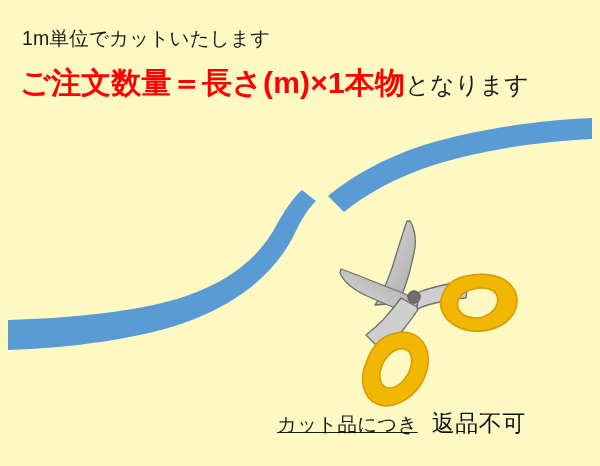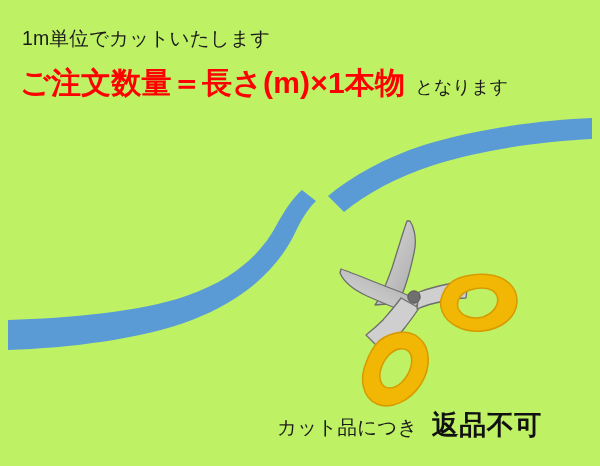--- a/index.html
+++ b/index.html
@@ -8,21 +8,21 @@
     padding: 0;
     background: #ffffff;
   }
   body {
     font-family: "Liberation Sans", "DejaVu Sans", sans-serif;
   }
   #canvas {
     position: relative;
     width: 600px;
     height: 466px;
-    background: #bef264;
+    background: #fef9c3;
     overflow: hidden;
   }
   .layer-art {
     position: absolute;
     left: 0;
     top: 0;
     width: 600px;
     height: 466px;
     pointer-events: none;
   }
@@ -47,43 +47,43 @@
   }
   #line-main .em {
     font-size: 30px;
     font-weight: 700;
     color: #fe0000;
     letter-spacing: 0.2px;
     vertical-align: baseline;
     margin-top: 28px;
   }
   #line-main .tail {
-    font-size: 18px;
+    font-size: 24px;
     font-weight: 400;
     color: #1a1a1a;
     letter-spacing: 0.2px;
-    padding-left: 10px;
     vertical-align: baseline;
   }
   
   #line-foot {
     left: 277px;
     top: 412px;
     font-size: 0;
   }
   #line-foot .small {
     font-size: 19.5px;
     font-weight: 400;
     color: #1a1a1a;
     letter-spacing: 0.2px;
     vertical-align: baseline;
+    text-decoration: underline;
   }
   #line-foot .big {
-    font-size: 27px;
-    font-weight: 700;
+    font-size: 23px;
+    font-weight: 400;
     color: #111111;
     letter-spacing: 0.5px;
     padding-left: 14px;
     vertical-align: baseline;
   }
 </style>
 </head>
 <body>
 
 <div id="canvas">

